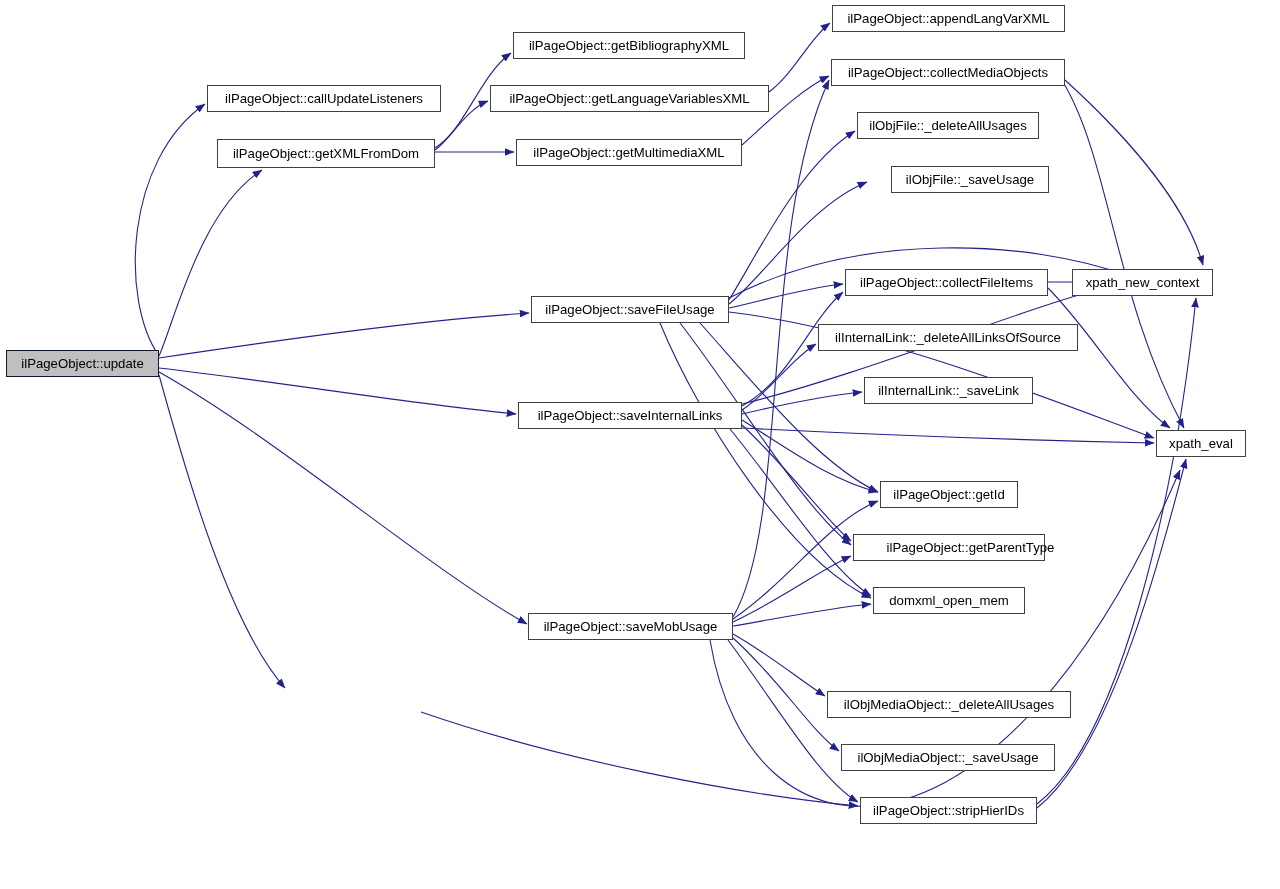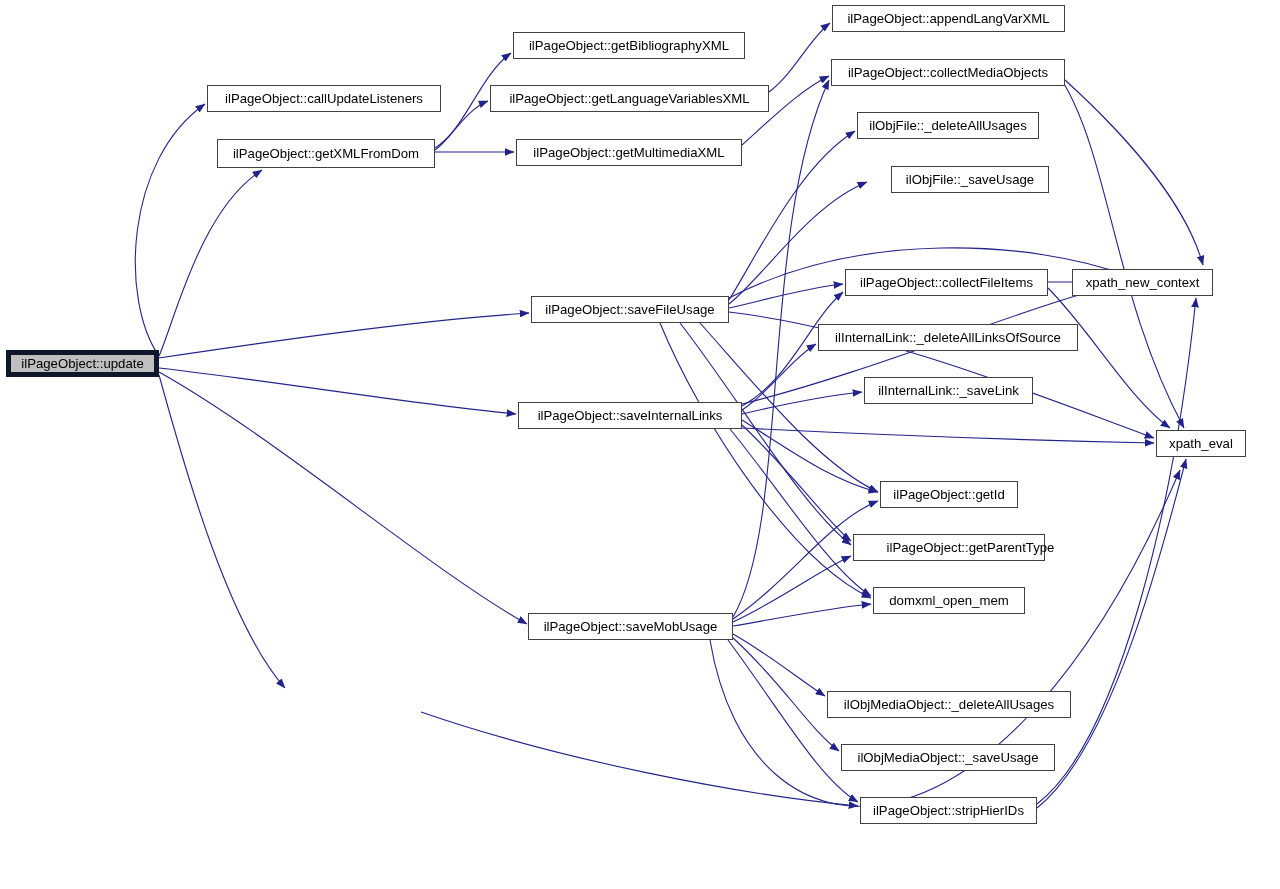--- a/index.html
+++ b/index.html
@@ -41,21 +41,21 @@
     font-size: 13.2px;
     line-height: 1;
     display: flex;
     align-items: center;
     justify-content: center;
     white-space: nowrap;
     letter-spacing: 0px;
   }
   .gnode.root {
     background: #bfbfbf;
-    border: 5px solid #0f172a;
+    border: 1px solid #0f172a;
   }
   .gnode span {
     display: block;
     padding: 0 4px;
     transform: translateY(-0.5px);
   }
 </style>
 </head>
 <body>
 

